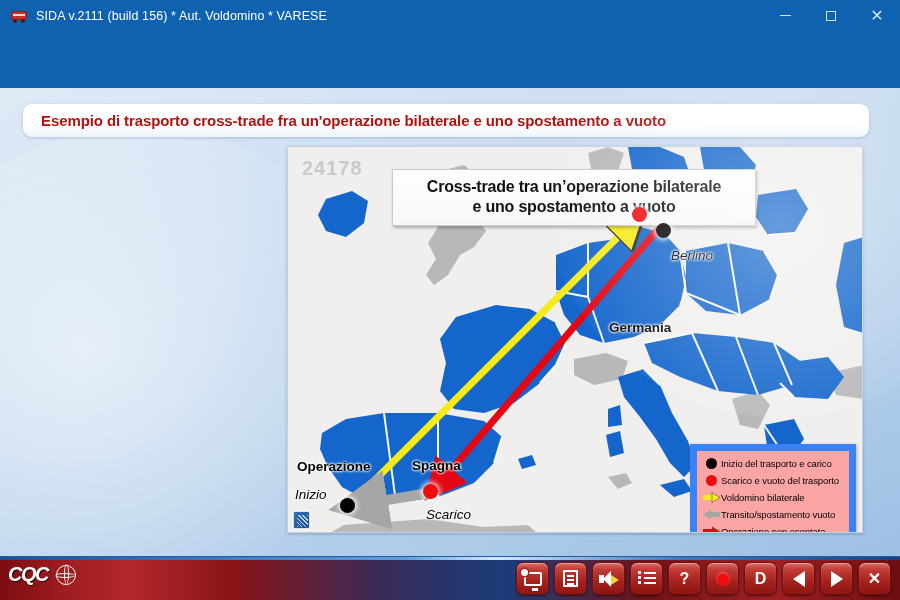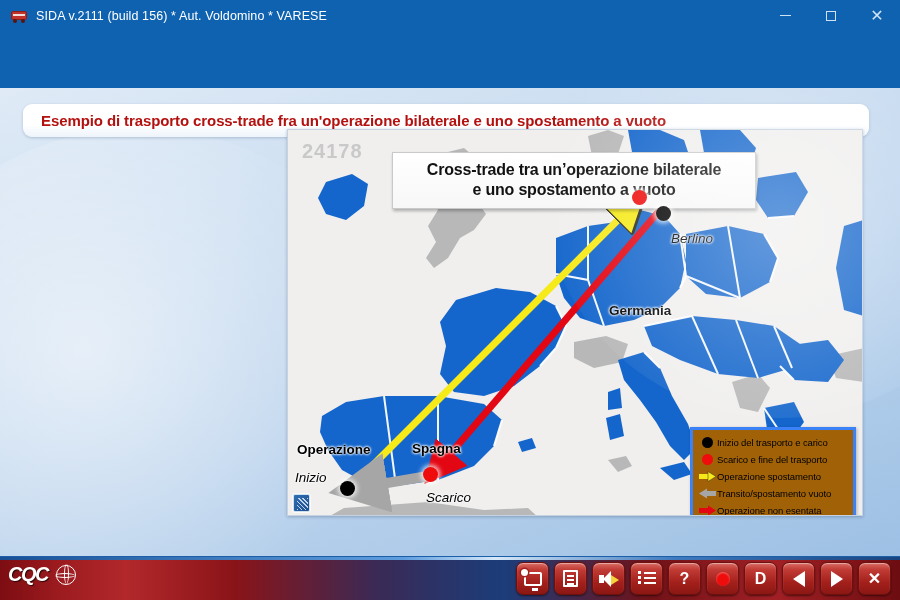--- a/index.html
+++ b/index.html
@@ -151,21 +151,21 @@
     box-shadow: 0 2px 4px rgba(40,70,110,.22);
     padding: 17px 14px 0 18px;
   }
   #textpanel p {
     color:#3b3b3b; font-size:16.5px; line-height:20.5px;
     letter-spacing:-.15px;
   }
 
   
   #map {
-    position:absolute; left:287px; top:41px; width:576px; height:387px;
+    position:absolute; left:287px; top:58px; width:576px; height:387px;
     background:#f0efee; overflow:hidden;
     border: 1px solid #c6d2e0;
     box-shadow: 0 1px 3px rgba(30,60,100,.3);
   }
   #map svg { display:block; }
   .wm-num {
     position:absolute; left:14px; top:10px;
     font-size:20px; font-weight:bold; color:#c9c9c9; letter-spacing:1px;
     font-family:"Liberation Sans", sans-serif;
   }
@@ -200,21 +200,21 @@
   .dot.black { background:#000; box-shadow:0 0 5px 2px rgba(255,255,255,.85); }
   .dot.red   { background:#ee0c0c; box-shadow:0 0 5px 2px rgba(255,255,255,.85); }
   #dot-berlin   { left:368px; top:76px; width:15px; height:15px; }
   #dot-berlin-r { left:344px; top:60px; width:15px; height:15px; }
   #dot-lisbona  { left:52px; top:351px; width:15px; height:15px; }
   #dot-madrid   { left:135px; top:337px; width:15px; height:15px; }
 
   
   #legend {
     position:absolute; left:402px; top:297px; width:166px;
-    background:#a16207; border:3px solid #3b82f6;
+    background:#fca5a5; border:7px solid #3b82f6;
     box-shadow:1px 1px 3px rgba(0,0,0,.25);
     padding:4px 5px 5px 4px;
   }
   .lg-row { display:flex; align-items:center; height:16px; margin-bottom:1px; }
   .lg-row .sw { width:20px; flex:0 0 20px; display:flex; align-items:center; justify-content:center; }
   .lg-row .tx { font-size:9.5px; color:#000; white-space:nowrap; letter-spacing:-.1px; }
   .lg-dot { width:11px; height:11px; border-radius:50%; }
   .lg-dot.black { background:#000; }
   .lg-dot.red { background:#ee0c0c; }
 
@@ -467,30 +467,30 @@
         <div class="lg-row">
           <span class="sw">
               <span class="lg-dot black"></span>
             </span>
           <span class="tx">Inizio del trasporto e carico</span>
         </div>
         <div class="lg-row">
           <span class="sw">
               <span class="lg-dot red"></span>
             </span>
-          <span class="tx">Scarico e fine del trasporto</span>
+          <span class="tx">Scarico e vuoto del trasporto</span>
         </div>
         <div class="lg-row">
           <span class="sw">
             <svg width="19" height="11">
                 <line x1="1" y1="5.5" x2="11" y2="5.5" stroke="#f6ea19" stroke-width="5"></line>
             <path d="M10,0.5 L18,5.5 L10,10.5 Z" fill="#f6ea19" stroke="#333" stroke-width=".5"></path>
               </svg>
           </span>
-          <span class="tx">Operazione spostamento</span>
+          <span class="tx">Voldomino bilaterale</span>
         </div>
         <div class="lg-row">
           <span class="sw">
             <svg width="19" height="11">
                 <line x1="5" y1="5.5" x2="18" y2="5.5" stroke="#a6a6a6" stroke-width="5"></line>
             <path d="M9,0.5 L1,5.5 L9,10.5 Z" fill="#a6a6a6"></path>
               </svg>
           </span>
           <span class="tx">Transito/spostamento vuoto</span>
         </div>

